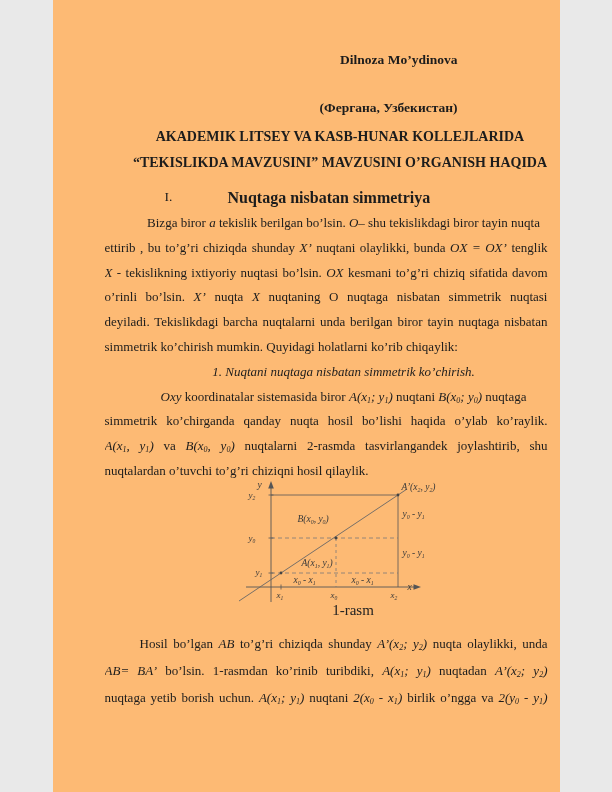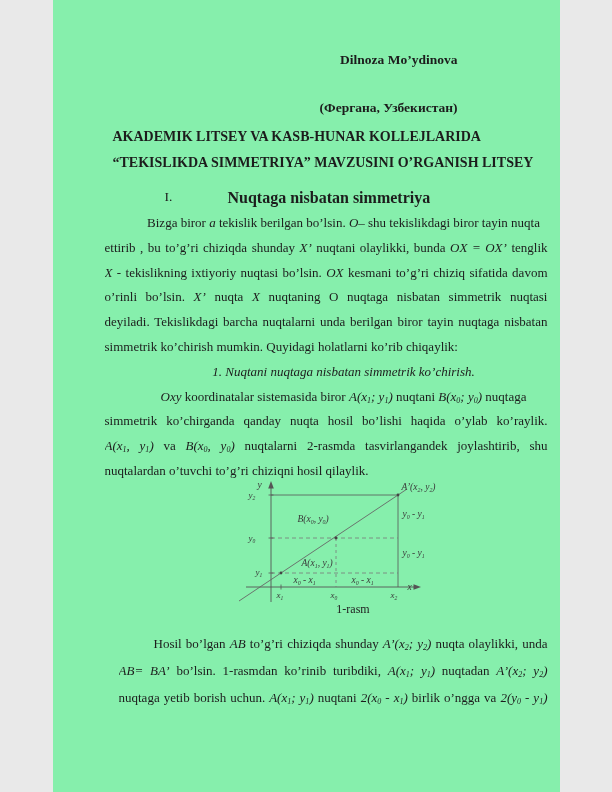--- a/index.html
+++ b/index.html
@@ -1,62 +1,62 @@
 <!DOCTYPE html>
 <html><head>
 <meta charset="utf-8">
 <style>
   html,body{margin:0;padding:0;background:#e9e9e9;}
   .page{
     position:relative; width:507px; height:792px; margin:0 auto;
-    background:#86efac; overflow:hidden;
+    background:#fdba74; overflow:hidden;
     font-family:"Liberation Serif", serif; color:#1c1c1c;
     -webkit-font-smoothing:antialiased;
   }
   .abs{position:absolute;}
   .hdr{font-size:13.5px; font-weight:bold; white-space:nowrap;}
-  .title{font-size:14px; font-weight:bold; text-align:left; white-space:nowrap;}
+  .title{font-size:14px; font-weight:bold; text-align:center; white-space:nowrap;}
   .secnum{font-size:13.5px;}
   .sectitle{font-size:16px; font-weight:bold; white-space:nowrap;}
   .para{font-size:13px; width:443px;}
   .p1{line-height:24.8px;}
   .p2{line-height:27px;}
   .tl{overflow:hidden; text-align:left;}
   .p1 .tl{height:24.8px;}
-  .p2 .tl{height:27px;margin-left:14px;}
+  .p2 .tl{height:27px;}
   .jl{text-align:justify; text-align-last:justify;}
   .il{text-indent:35px;text-align:center;}
   .mi{font-style:italic;}
   sub{font-size:0.62em; line-height:0; vertical-align:-0.28em;}
   
   .fig{position:absolute; left:183px; top:480px; width:255px; height:145px;}
   .flabel{
     position:absolute; font-family:"Liberation Serif", serif; font-style:italic;
     font-size:9.5px; color:#3a3a3a; white-space:nowrap; line-height:10px;
   }
   .ftick{font-size:9px; color:#3a3a3a;}
   .fcap{
     position:absolute; left:0; top:122px; width:235px; text-align:center;
-    font-size:12px; color:#222; font-style:normal;
+    font-size:15px; color:#222; font-style:normal;
   }
   .page-edge{
     position:absolute; left:557px; top:0; width:4px; height:792px;
     background:#ffffff; border-left:1px solid #efefef; border-right:1px solid #f4f4f4;
   }
 </style>
 </head>
 <body>
 
 <div class="page">
 
   <div class="abs hdr" style="top:52px; right:102px;">Dilnoza Mo’ydinova</div>
   <div class="abs hdr" style="top:84px; right:102px;margin-top:16px;">(Фергана, Узбекистан)</div>
 
   <div class="abs title" style="top:129px; left:60px; width:455px;">AKADEMIK LITSEY VA KASB-HUNAR KOLLEJLARIDA</div>
-  <div class="abs title" style="top:155px; left:60px; width:455px;">“TEKISLIKDA SIMMETRIYA” MAVZUSINI O’RGANISH LITSEY</div>
+  <div class="abs title" style="top:155px; left:60px; width:455px;">“TEKISLIKDA MAVZUSINI” MAVZUSINI O’RGANISH HAQIDA</div>
 
   <div class="abs secnum" style="top:189px; left:112px;">I.</div>
   <div class="abs sectitle" style="top:189px; left:175px;">Nuqtaga nisbatan simmetriya</div>
 
   <div class="abs para p1" style="top:211px; left:52px;">
       <div class="tl jl il"><span>Bizga biror </span><span class="mi">a</span><span> tekislik berilgan bo’lsin. </span><span class="mi">O</span><span>– shu tekislikdagi biror tayin nuqta va</span></div>
       <div class="tl jl"><span>ettirib , bu to’g’ri chiziqda shunday </span><span class="mi">X’</span><span> nuqtani olaylikki, bunda </span><span class="mi">OX = OX’</span><span> tenglik</span></div>
       <div class="tl jl"><span class="mi">X</span><span> - tekislikning ixtiyoriy nuqtasi bo’lsin. </span><span class="mi">OX</span><span> kesmani to’g’ri chiziq sifatida davom</span></div>
       <div class="tl jl"><span>o’rinli bo’lsin. </span><span class="mi">X’</span><span> nuqta </span><span class="mi">X</span><span> nuqtaning O nuqtaga nisbatan simmetrik nuqtasi</span></div>
       <div class="tl jl"><span>deyiladi. Tekislikdagi barcha nuqtalarni unda berilgan biror tayin nuqtaga nisbatan</span></div>

